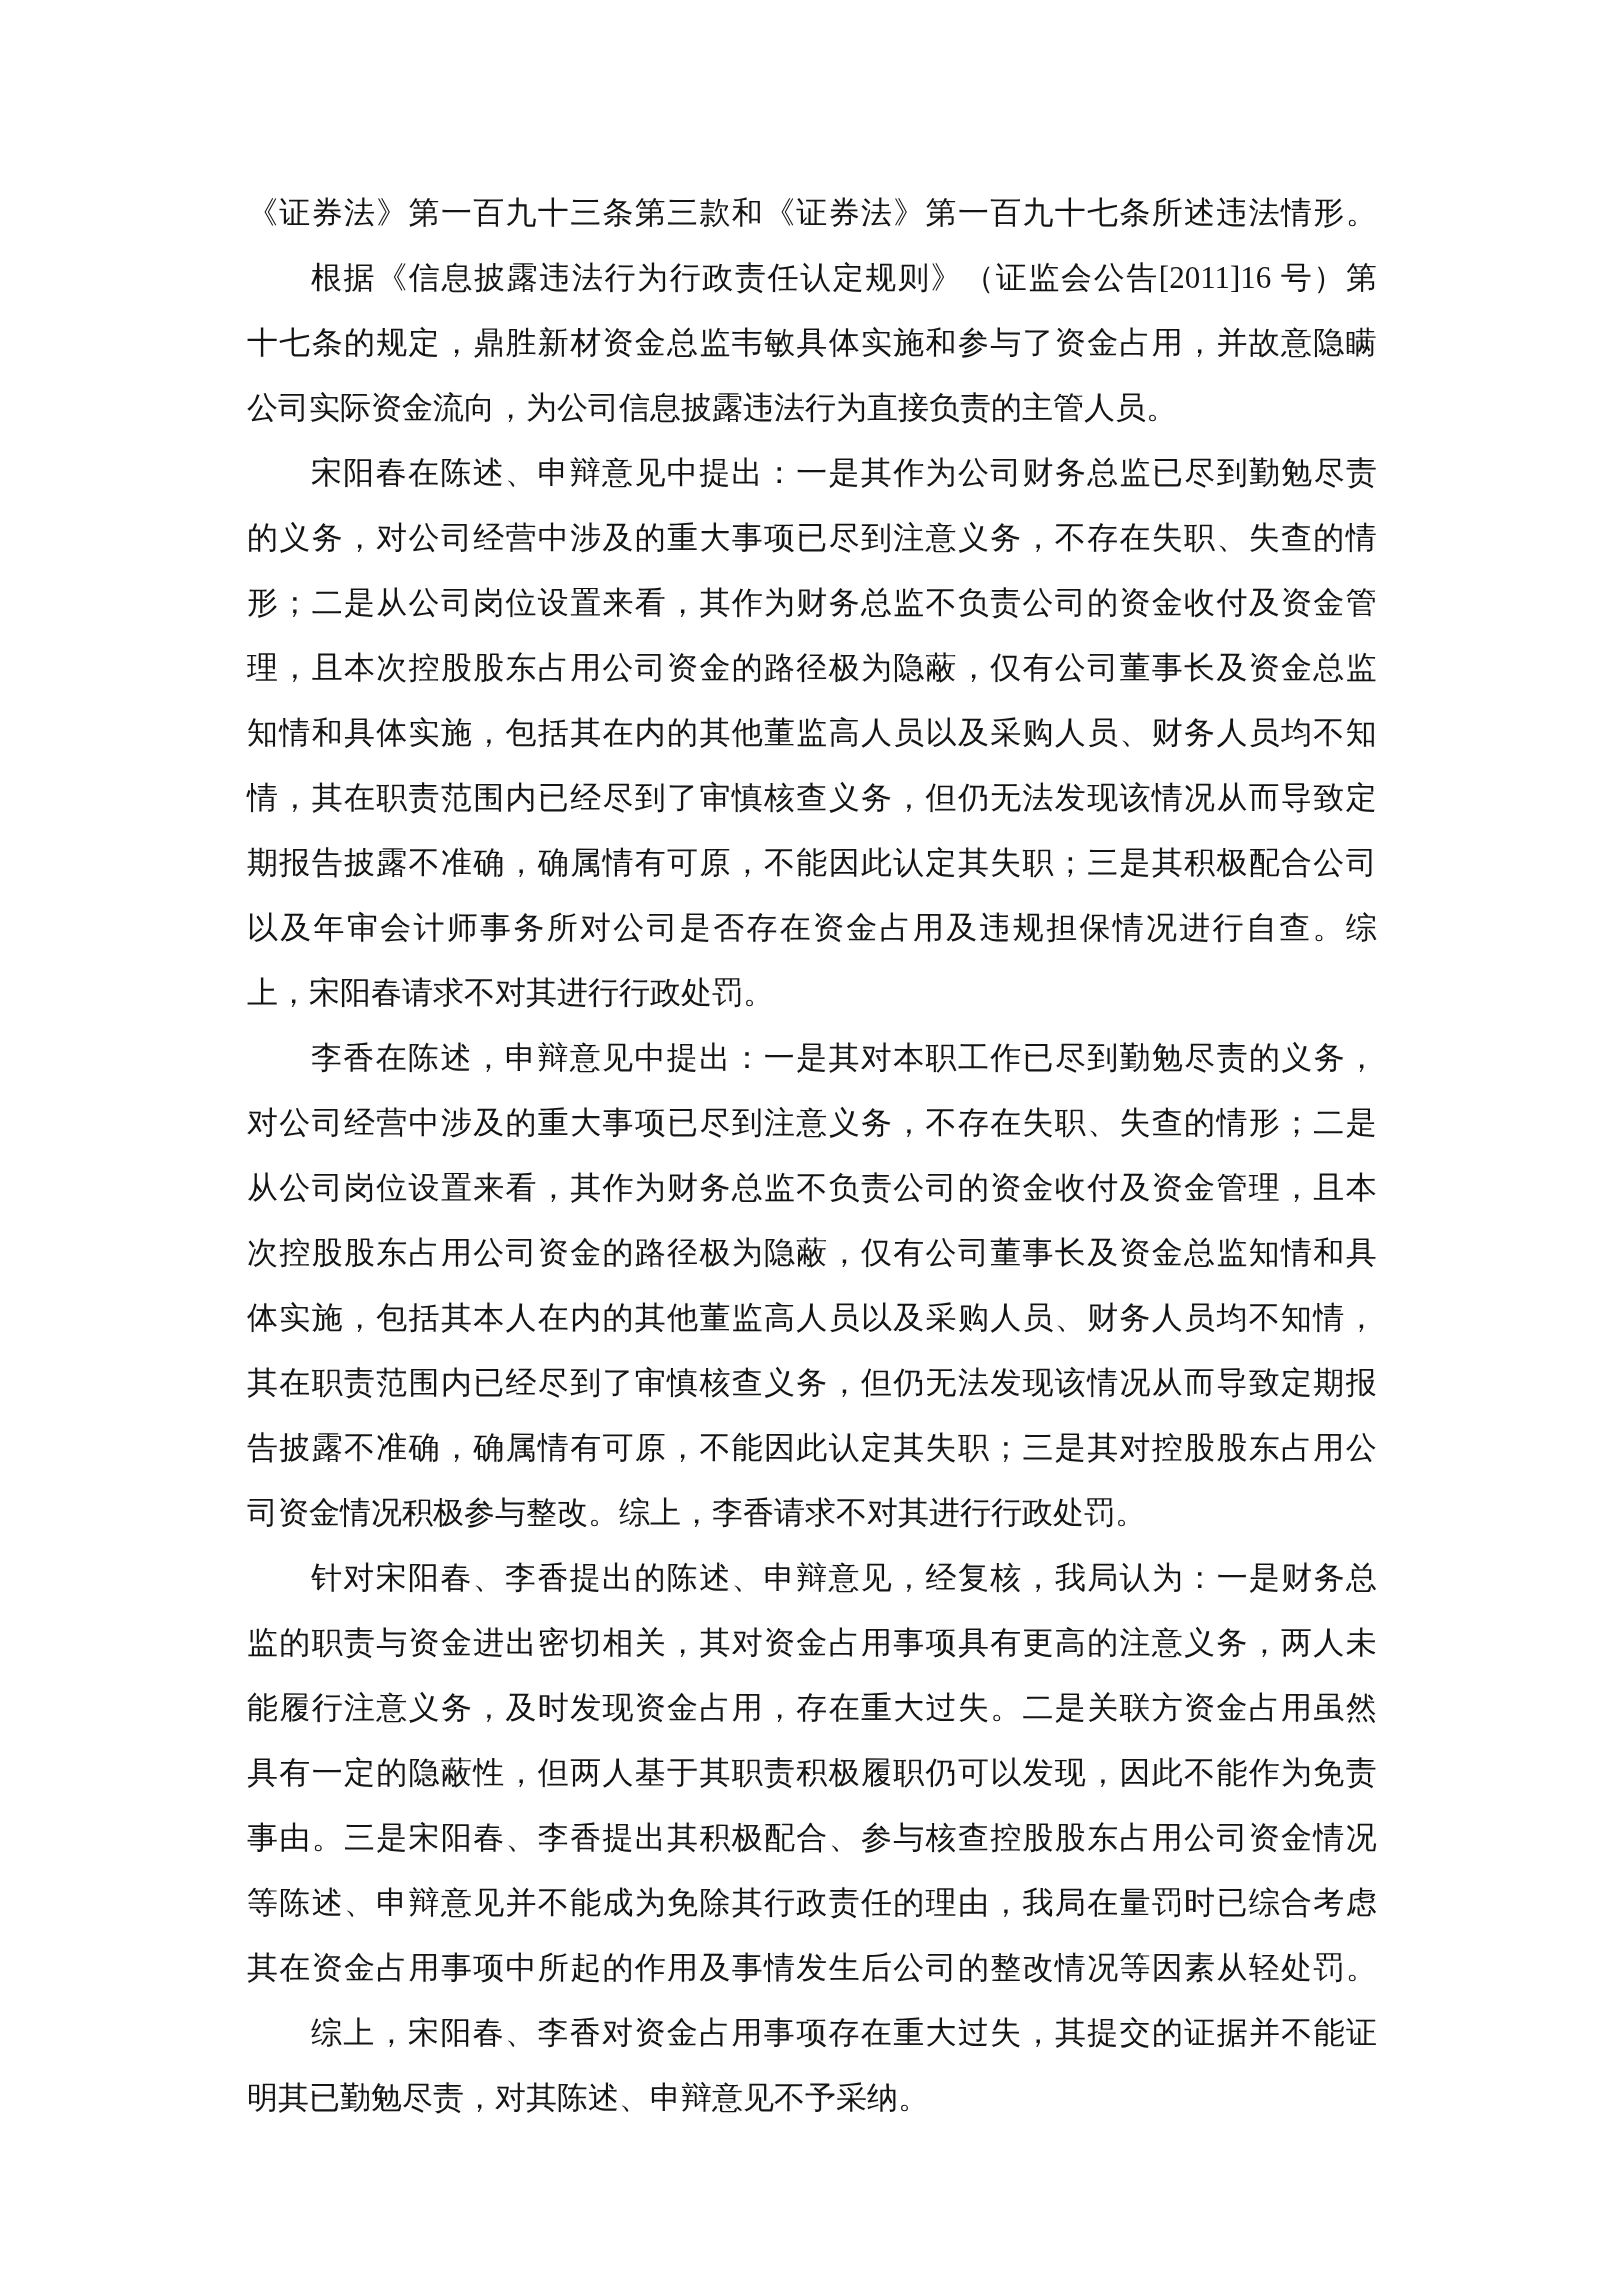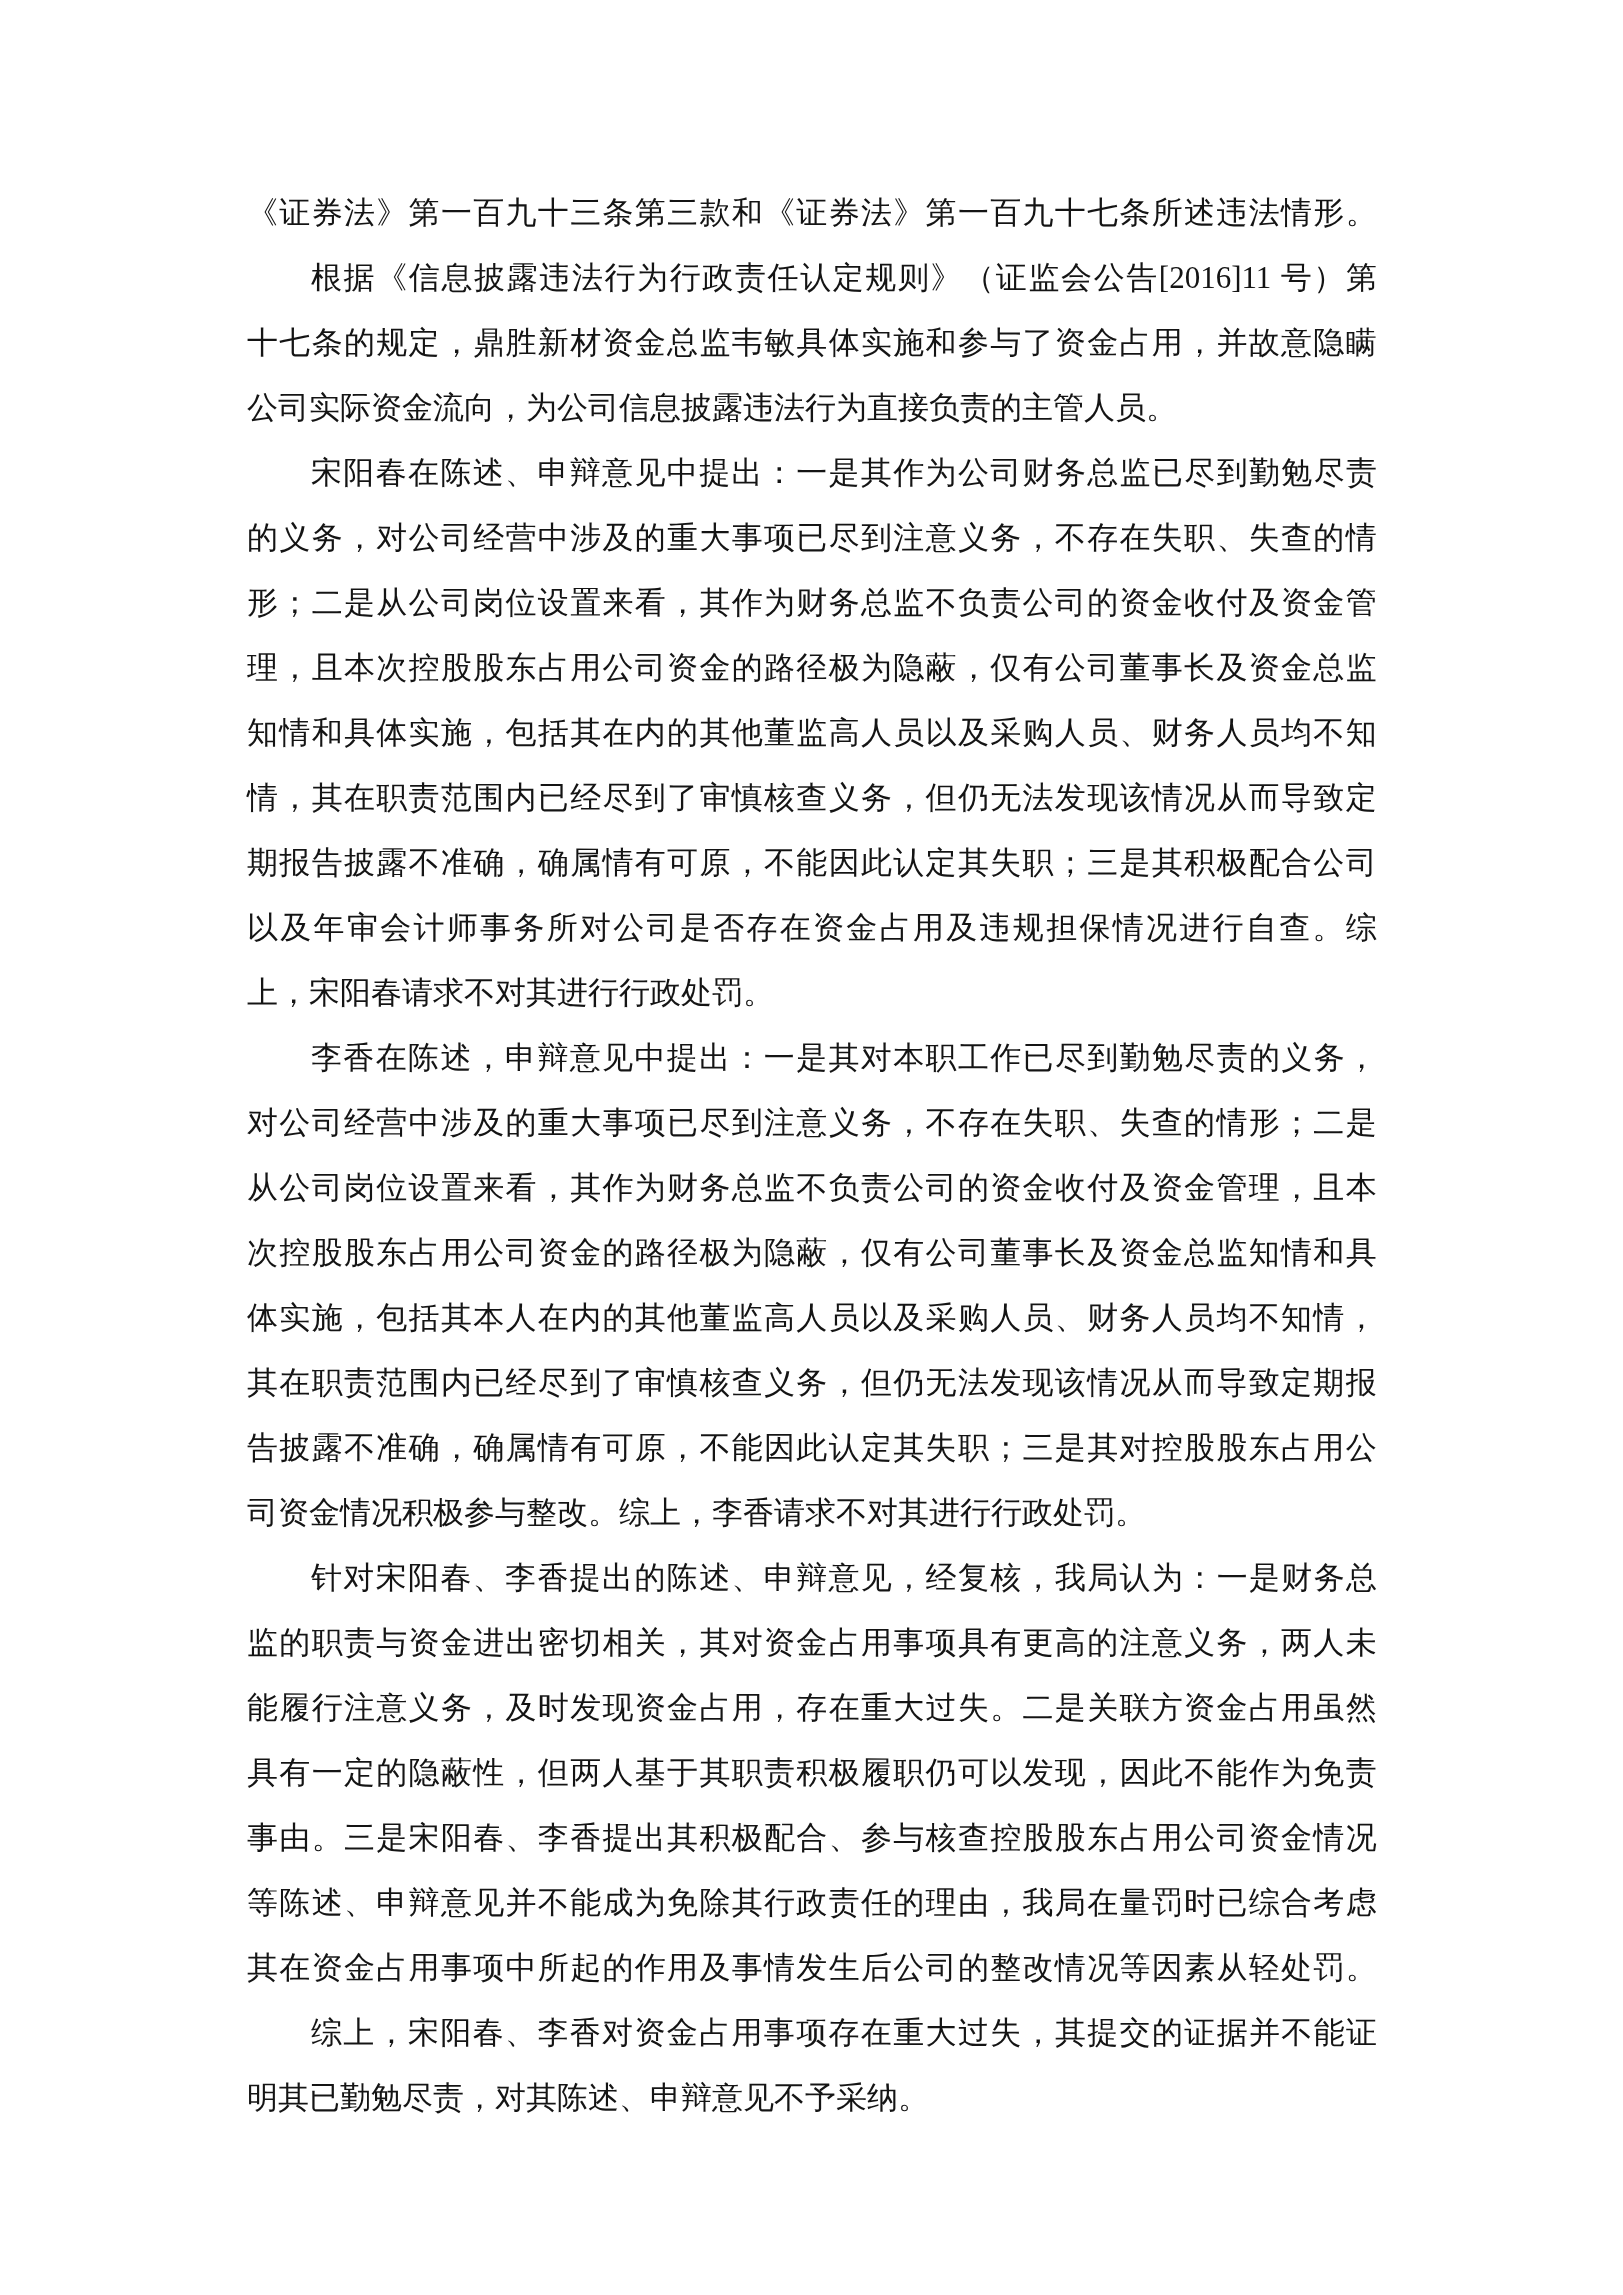--- a/index.html
+++ b/index.html
@@ -99,21 +99,21 @@
         <span class="cjk">定</span>
         <span class="cjk">规</span>
         <span class="cjk">则</span>
         <span class="cjk">》</span>
         <span class="cjk">（</span>
         <span class="cjk">证</span>
         <span class="cjk">监</span>
         <span class="cjk">会</span>
         <span class="cjk">公</span>
         <span class="cjk">告</span>
-        <span class="asc">[2016]11 </span>
+        <span class="asc">[2011]16 </span>
         <span class="cjk">号</span>
         <span class="cjk">）</span>
         <span class="cjk">第</span>
       </div>
       <div class="line just">
         <span class="cjk">十</span>
         <span class="cjk">七</span>
         <span class="cjk">条</span>
         <span class="cjk">的</span>
         <span class="cjk">规</span>

